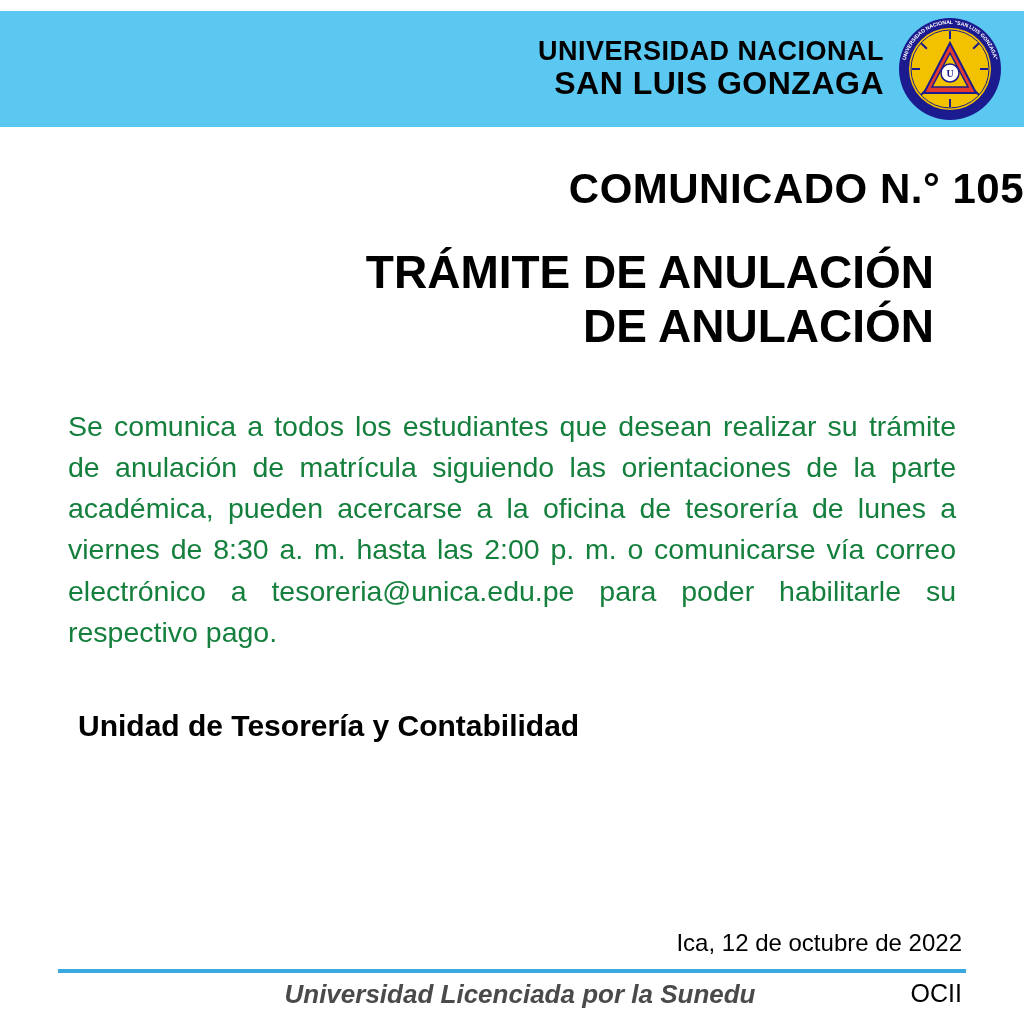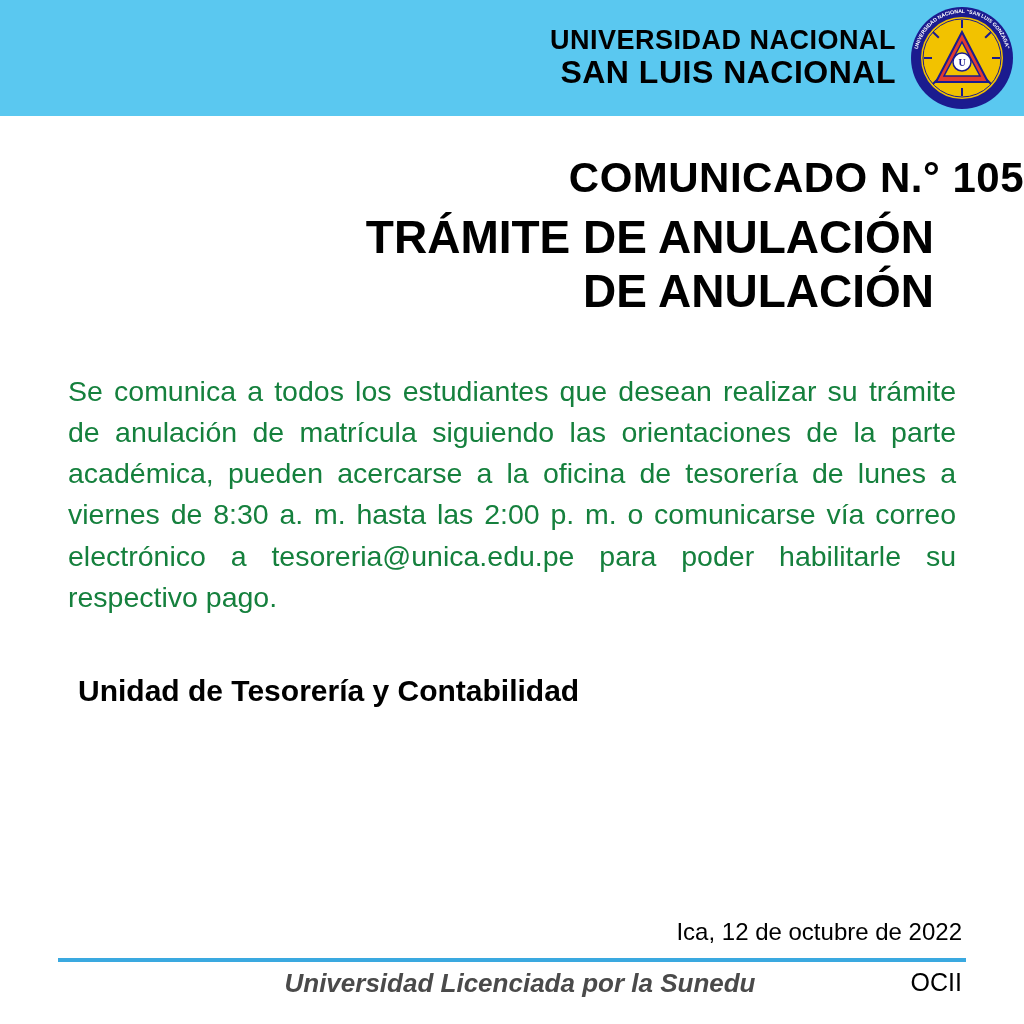--- a/index.html
+++ b/index.html
@@ -22,22 +22,23 @@
   }
 
   
   .header {
     position: relative;
     height: 116px;
     background: #5ac8f0;
     display: flex;
     align-items: center;
     justify-content: flex-end;
-    padding-right: 10px;
+    padding-right: 22px;
     box-sizing: border-box;
+    margin-top: 11px;
   }
   .header-text {
     text-align: right;
     color: #000000;
     line-height: 1.12;
     margin-right: 14px;
   }
   .header-line1 {
     font-size: 27px;
     font-weight: bold;
@@ -67,21 +68,21 @@
     font-size: 42px;
     font-weight: bold;
     color: #000000;
     letter-spacing: 0.5px;
   }
   .title-sub {
     font-size: 46px;
     font-weight: bold;
     color: #000000;
     line-height: 1.18;
-    margin-top: 8px;
+    margin-top: 32px;
     padding: 0 90px;
   }
 
   
   .body-text {
     margin: 52px 68px 0 68px;
     font-size: 28.5px;
     line-height: 1.45;
     color: #15803d;
     text-align: justify;
@@ -137,21 +138,21 @@
   }
 </style>
 </head>
 <body>
 
 <div class="page">
 
   <div class="header">
     <div class="header-text">
       <div class="header-line1">UNIVERSIDAD NACIONAL</div>
-      <div class="header-line2">SAN LUIS NACIONAL</div>
+      <div class="header-line2">SAN LUIS GONZAGA</div>
     </div>
 
     <div class="logo">
       <svg viewBox="0 0 104 104" width="104" height="104" aria-hidden="true">
         <circle cx="52" cy="52" r="51" fill="#1b1b8f"></circle>
         <circle cx="52" cy="52" r="41" fill="#f2c200"></circle>
         <circle cx="52" cy="52" r="39" fill="#f2c200" stroke="#1b1b8f" stroke-width="1"></circle>
         <g fill="#1b1b8f">
           <rect x="51" y="14" width="2" height="8"></rect>
           <rect x="51" y="82" width="2" height="8"></rect>

